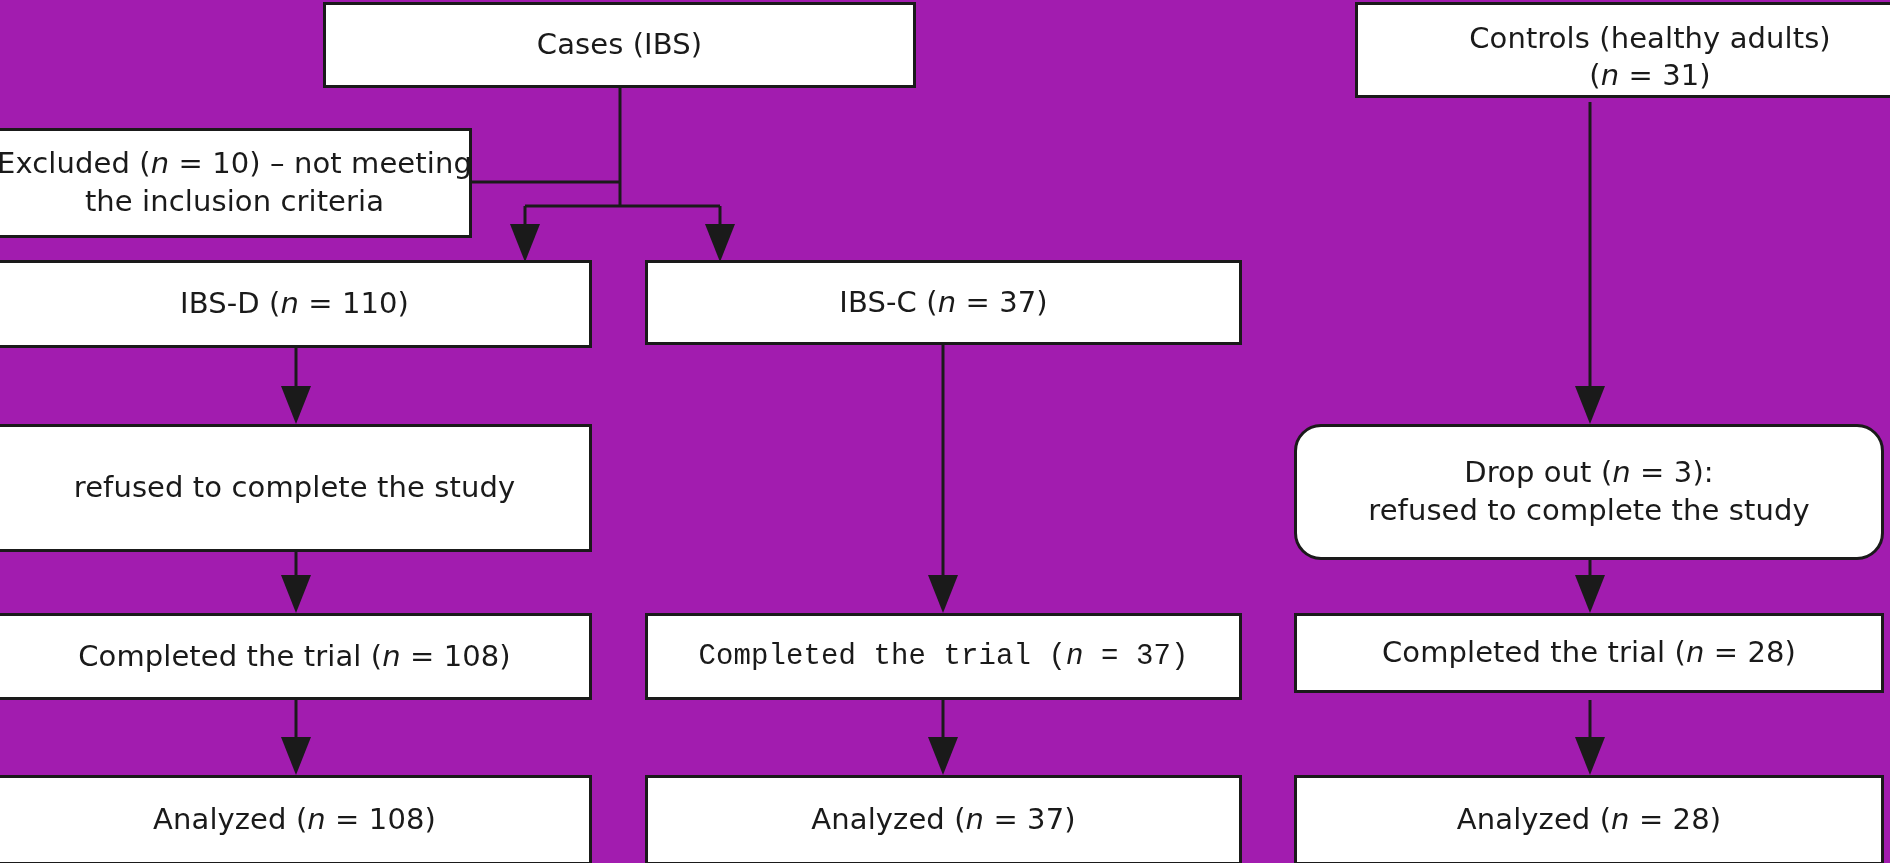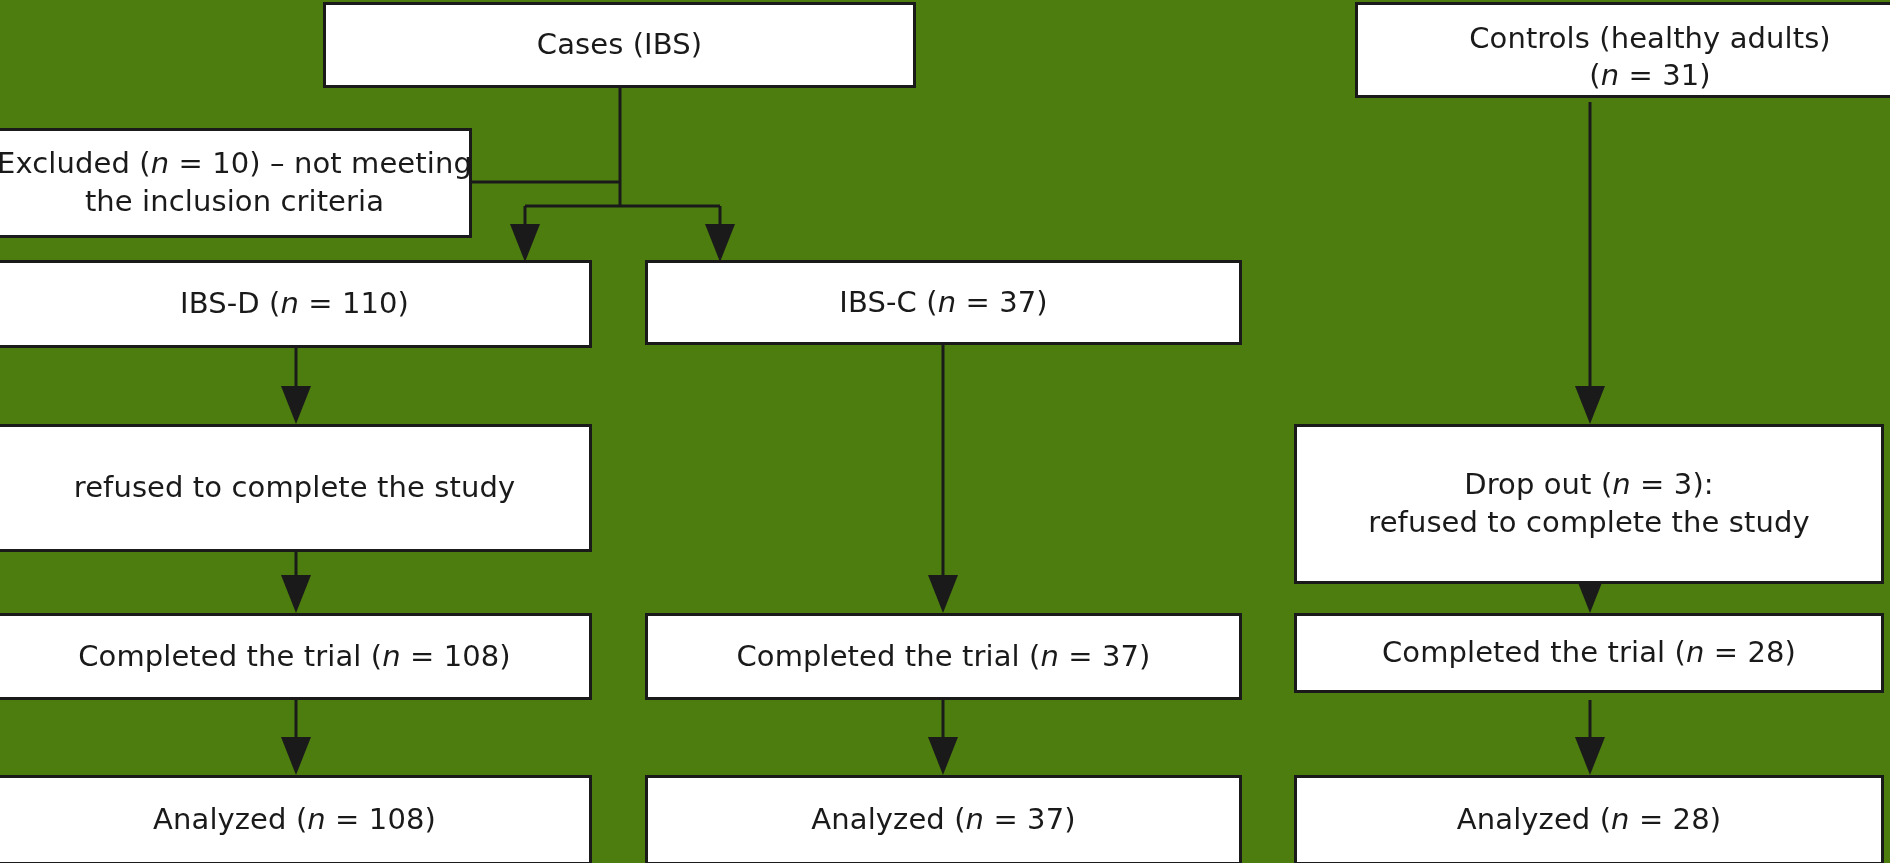--- a/index.html
+++ b/index.html
@@ -11,21 +11,21 @@
     width: 1890px;
     height: 863px;
     font-family: "DejaVu Sans", "Liberation Sans", sans-serif;
     color: #1a1a1a;
     overflow: hidden;
   }
   #flow {
     position: relative;
     width: 1890px;
     height: 863px;
-    background: #4d7c0f;
+    background: #a21caf;
   }
   .node {
     position: absolute;
     box-sizing: border-box;
     border: 3px solid #1a1a1a;
     background: #ffffff;
     display: flex;
     align-items: center;
     justify-content: center;
     text-align: center;
@@ -125,34 +125,34 @@
       <span class="ln"><span>IBS-C (</span><i>n</i><span> = 37)</span></span>
     </span>
   </div>
 
   <div class="node" style="left:-3px; top:424px; width:595px; height:128px;">
     <span class="txt">
       <span class="ln">refused to complete the study</span>
     </span>
   </div>
 
-  <div class="node" style="left:1294px; top:424px; width:590px; height:160px;">
+  <div class="node" style="left:1294px; top:424px; width:590px; height:136px;border-radius:27px;">
     <span class="txt">
       <span class="ln"><span>Drop out (</span><i>n</i><span> = 3):</span></span>
       <span class="ln">refused to complete the study</span>
     </span>
   </div>
 
   <div class="node" style="left:-3px; top:613px; width:595px; height:87px;">
     <span class="txt">
       <span class="ln"><span>Completed the trial (</span><i>n</i><span> = 108)</span></span>
     </span>
   </div>
 
-  <div class="node" style="left:645px; top:613px; width:597px; height:87px;">
+  <div class="node" style="left:645px; top:613px; width:597px; height:87px;font-family:Liberation Mono, monospace;">
     <span class="txt">
       <span class="ln"><span>Completed the trial (</span><i>n</i><span> = 37)</span></span>
     </span>
   </div>
 
   <div class="node" style="left:1294px; top:613px; width:590px; height:80px;">
     <span class="txt">
       <span class="ln"><span>Completed the trial (</span><i>n</i><span> = 28)</span></span>
     </span>
   </div>

